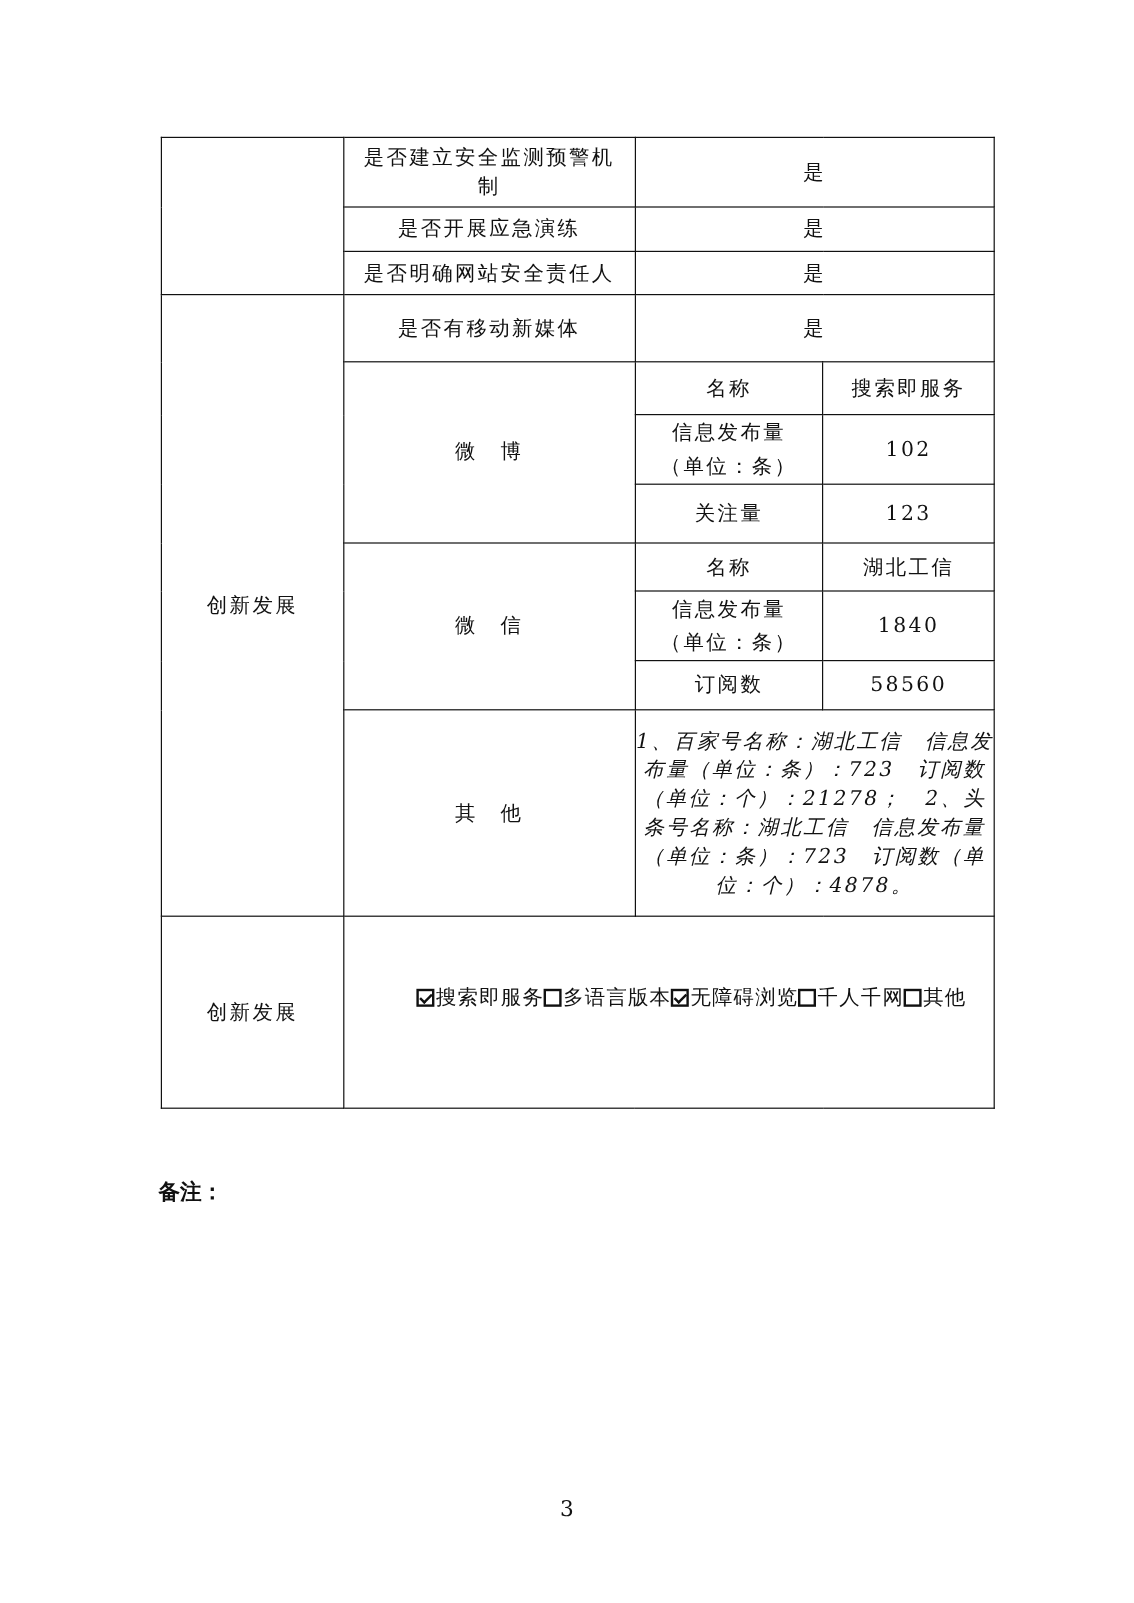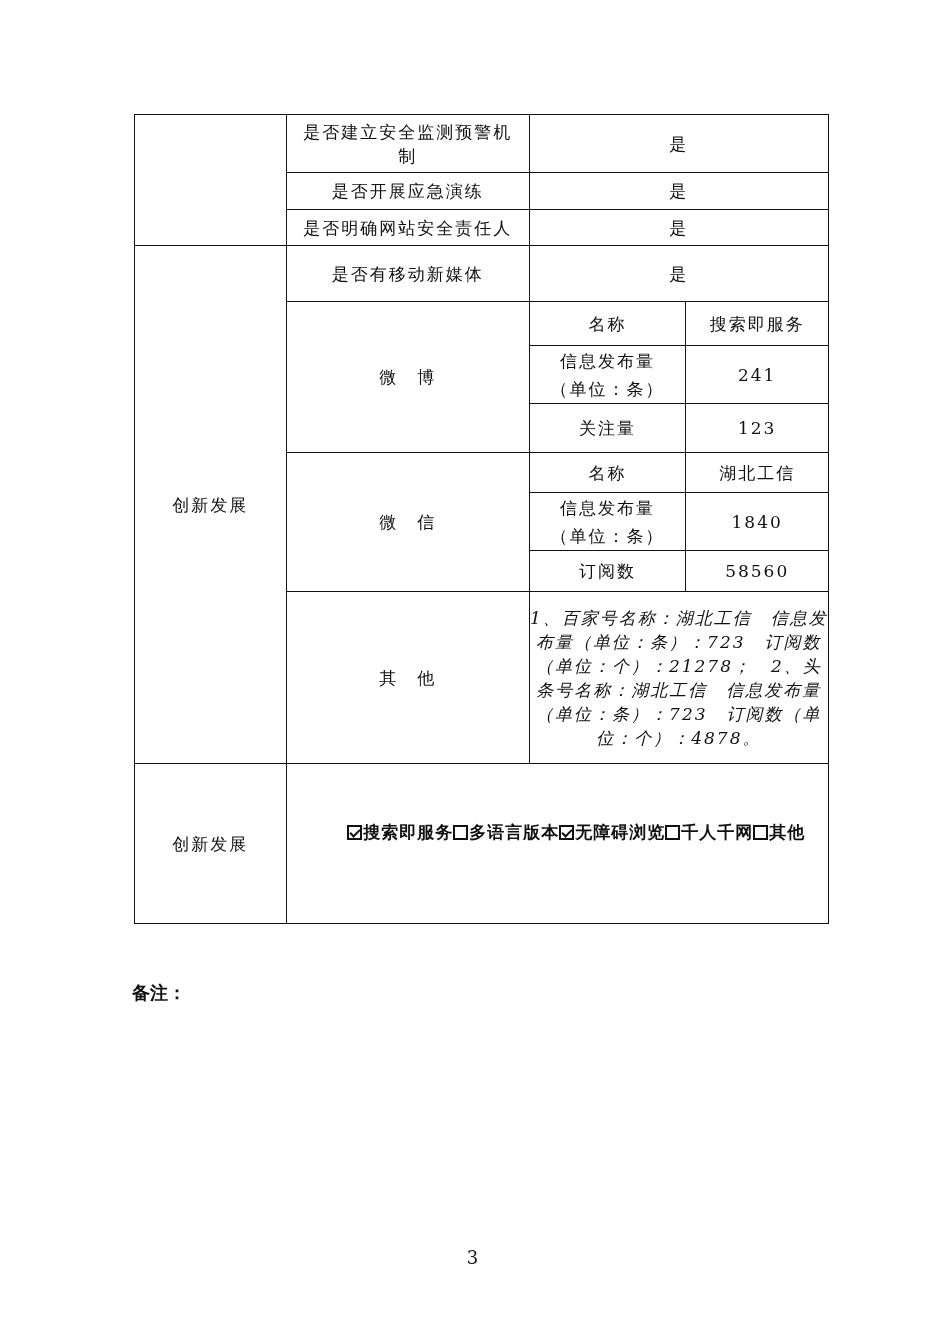--- a/index.html
+++ b/index.html
@@ -4,21 +4,21 @@
 <style>
   html, body { margin:0; padding:0; background:#ffffff; }
   body { width:945px; height:1336px; position:relative; font-family:"DejaVu Serif","Liberation Serif",serif; color:#111; }
   table.main { position:absolute; left:134px; top:114px; width:695px; border-collapse:collapse; table-layout:fixed; }
   table.main td { border:1px solid #111; text-align:center; vertical-align:middle; font-size:17px; letter-spacing:2px; line-height:24px; padding:0; }
   .col1 { width:151px; }
   .col2 { width:242px; }
   .col3 { width:156px; }
   .col4 { width:142px; }
   .other-text { text-align:center; padding:4px 10px; line-height:28.5px; font-size:17px; letter-spacing:1px;font-style:italic; }
-  .innov { text-align:left; padding-left:38px !important; vertical-align:top !important; padding-top:56px !important; height:100px;font-weight:bold; }
+  .innov { text-align:left; padding-left:38px !important; vertical-align:top !important; padding-top:56px !important; height:100px; }
   .cb { display:inline-block; width:15px; height:15px; border:2px solid #111; box-sizing:border-box; vertical-align:-2px; position:relative; margin-right:1px; }
   .cb.checked::after { content:""; position:absolute; left:3px; top:0px; width:4px; height:8px; border:solid #111; border-width:0 2px 2px 0; transform:rotate(45deg); }
   .opt { white-space:nowrap; letter-spacing:1px; }
   .remarks { position:absolute; left:132px; top:966px; font-size:18px; font-weight:bold; font-family:"DejaVu Sans","Liberation Sans",sans-serif;margin-top:15px; }
   .page-num { position:absolute; left:0; width:945px; top:1247px; text-align:center; font-size:18px; }
 </style>
 </head>
 <body>
 
 <table class="main">
@@ -48,21 +48,21 @@
     <td>是否有移动新媒体</td>
     <td colspan="2">是</td>
   </tr>
   <tr style="height:44px;">
     <td rowspan="3">微　博</td>
     <td>名称</td>
     <td>搜索即服务</td>
   </tr>
   <tr style="height:58px;">
     <td style="padding:0 20px;line-height:28px;">信息发布量（单位：条）</td>
-    <td>241</td>
+    <td>102</td>
   </tr>
   <tr style="height:49px;">
     <td>关注量</td>
     <td>123</td>
   </tr>
   <tr style="height:40px;">
     <td rowspan="3">微　信</td>
     <td>名称</td>
     <td>湖北工信</td>
   </tr>

